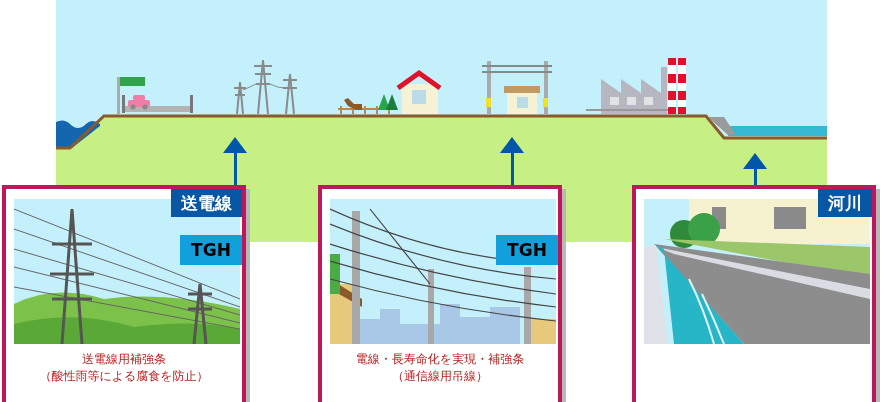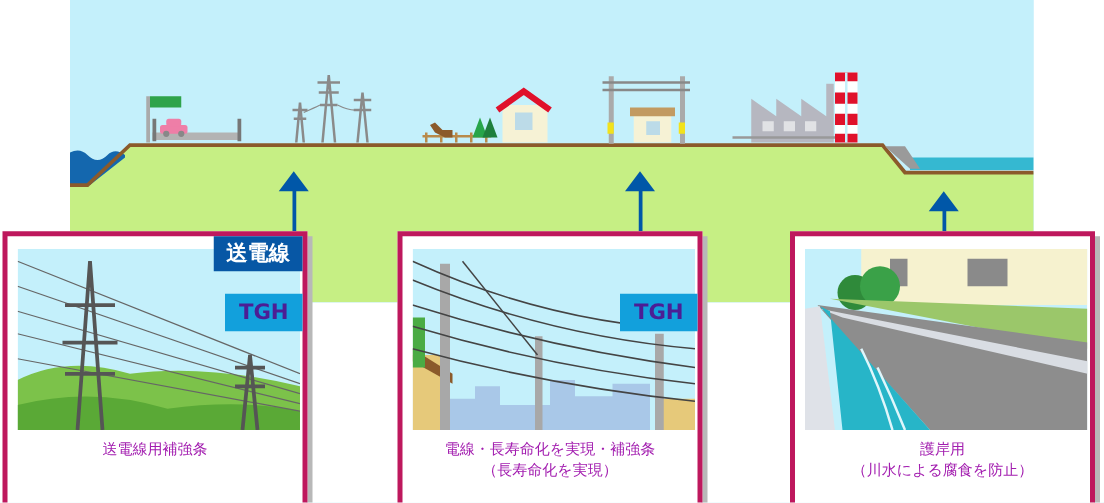--- a/index.html
+++ b/index.html
@@ -2,22 +2,22 @@
 <html><head>
 <meta charset="utf-8">
 <style>
   html,body{margin:0;padding:0;background:#fff;}
   body{width:883px;height:402px;position:relative;overflow:hidden;font-family:"DejaVu Sans","Liberation Sans",sans-serif;}
   .scene{position:absolute;left:56px;top:0;width:771px;height:242px;overflow:hidden;background:#c4f0fb;}
   .scene svg{position:absolute;left:0;top:0;}
   .card{position:absolute;top:185px;width:244px;height:232px;background:#fff;border:4px solid #be185d;box-sizing:border-box;box-shadow:4px 4px 0 #b8b8b8;}
   .card .pic{position:absolute;left:8px;top:10px;width:226px;height:145px;overflow:hidden;}
   .card .cat{position:absolute;right:0;top:0;background:#0757a5;color:#fff;font-weight:bold;font-size:17px;padding:4px 10px 4px 10px;height:28px;box-sizing:border-box;line-height:20px;white-space:nowrap;}
-  .card .prod{position:absolute;right:0;top:46px;background:#12a0dc;color:#4c1d95;font-weight:bold;font-size:17px;width:62px;height:30px;line-height:30px;text-align:center;}
-  .card .cap{position:absolute;left:0;right:0;top:162px;text-align:center;font-size:12px;line-height:17px;color:#a21caf;}
+  .card .prod{position:absolute;right:0;top:46px;background:#12a0dc;color:#000000;font-weight:bold;font-size:17px;width:62px;height:30px;line-height:30px;text-align:center;}
+  .card .cap{position:absolute;left:0;right:0;top:162px;text-align:center;font-size:12px;line-height:17px;color:#b91c1c;}
   .arrow{position:absolute;width:3px;background:#0057a8;}
   .arrowhead{position:absolute;width:0;height:0;border-left:12px solid transparent;border-right:12px solid transparent;border-bottom:16px solid #0057a8;}
 </style>
 </head>
 <body>
 
 <div class="scene">
   <svg width="771" height="242" viewBox="0 0 771 242">
 
     <polygon points="0,148 14,148 48,116 650,116 668,138 771,138 771,242 0,242" fill="#c6ef84"></polygon>
@@ -117,20 +117,21 @@
           <path d="M38,45 L78,45 M36,75 L80,75 M38,100 L78,100"></path>
         <path d="M180,145 L186,85 L192,145"></path>
           <path d="M174,95 L198,95 M174,110 L198,110"></path>
       </g>
     </svg>
   </div>
   <div class="cat">送電線</div>
   <div class="prod">TGH</div>
   <div class="cap">
     <div>送電線用補強条</div>
+    <div>（酸性雨等による腐食を防止）</div>
   </div>
 </div>
 
 <div class="card" style="left:318px;">
   <div class="pic">
     <svg width="226" height="145" viewBox="0 0 226 145">
       <rect width="226" height="145" fill="#c4f0fb"></rect>
       <path d="M30,145 L30,120 L50,120 L50,110 L70,110 L70,125 L110,125 L110,105 L130,105 L130,118 L160,118 L160,108 L190,108 L190,145 Z" fill="#a9c8e8"></path>
       <rect x="0" y="85" width="30" height="60" fill="#e6c97a"></rect>
       <polygon points="0,80 32,100 32,108 0,90" fill="#8b5a2b"></polygon>
@@ -145,21 +146,21 @@
         <path d="M0,45 Q110,80 226,95"></path>
           <path d="M0,62 Q110,95 226,108"></path>
         <path d="M0,80 Q110,110 226,122"></path>
         <line x1="40" y1="10" x2="100" y2="85"></line>
       </g>
     </svg>
   </div>
   <div class="prod">TGH</div>
   <div class="cap">
     <div>電線・長寿命化を実現・補強条</div>
-    <div>（長寿命化を実現）</div>
+    <div>（通信線用吊線）</div>
   </div>
 </div>
 
 <div class="card" style="left:632px;">
   <div class="pic">
     <svg width="226" height="145" viewBox="0 0 226 145">
       <rect width="226" height="145" fill="#c4f0fb"></rect>
       <rect x="45" y="0" width="181" height="45" fill="#f6f2cf"></rect>
       <rect x="68" y="8" width="14" height="22" fill="#8a8a8a"></rect>
       <rect x="130" y="8" width="32" height="22" fill="#8a8a8a"></rect>
@@ -167,17 +168,14 @@
         <circle cx="60" cy="30" r="16" fill="#3aa148"></circle>
       <polygon points="20,40 226,48 226,80" fill="#9bc76a"></polygon>
       <polygon points="10,45 226,75 226,145 100,145" fill="#8d8d8d"></polygon>
       <polygon points="12,48 226,90 226,100 30,55" fill="#d9dde3"></polygon>
       <polygon points="12,46 100,145 30,145 20,50" fill="#27b5c8"></polygon>
       <polygon points="0,48 12,46 24,145 0,145" fill="#dfe2e8"></polygon>
       <path d="M45,80 Q60,110 70,145" stroke="#dff6fb" stroke-width="2" fill="none"></path>
       <path d="M58,95 Q70,120 80,145" stroke="#dff6fb" stroke-width="2" fill="none"></path>
     </svg>
   </div>
-  <div class="cap">
-    <div>護岸用</div>
-    <div>（川水による腐食を防止）</div>
-  </div>
+  <div class="cat">河川</div>
 </div>
 
 </body></html>

